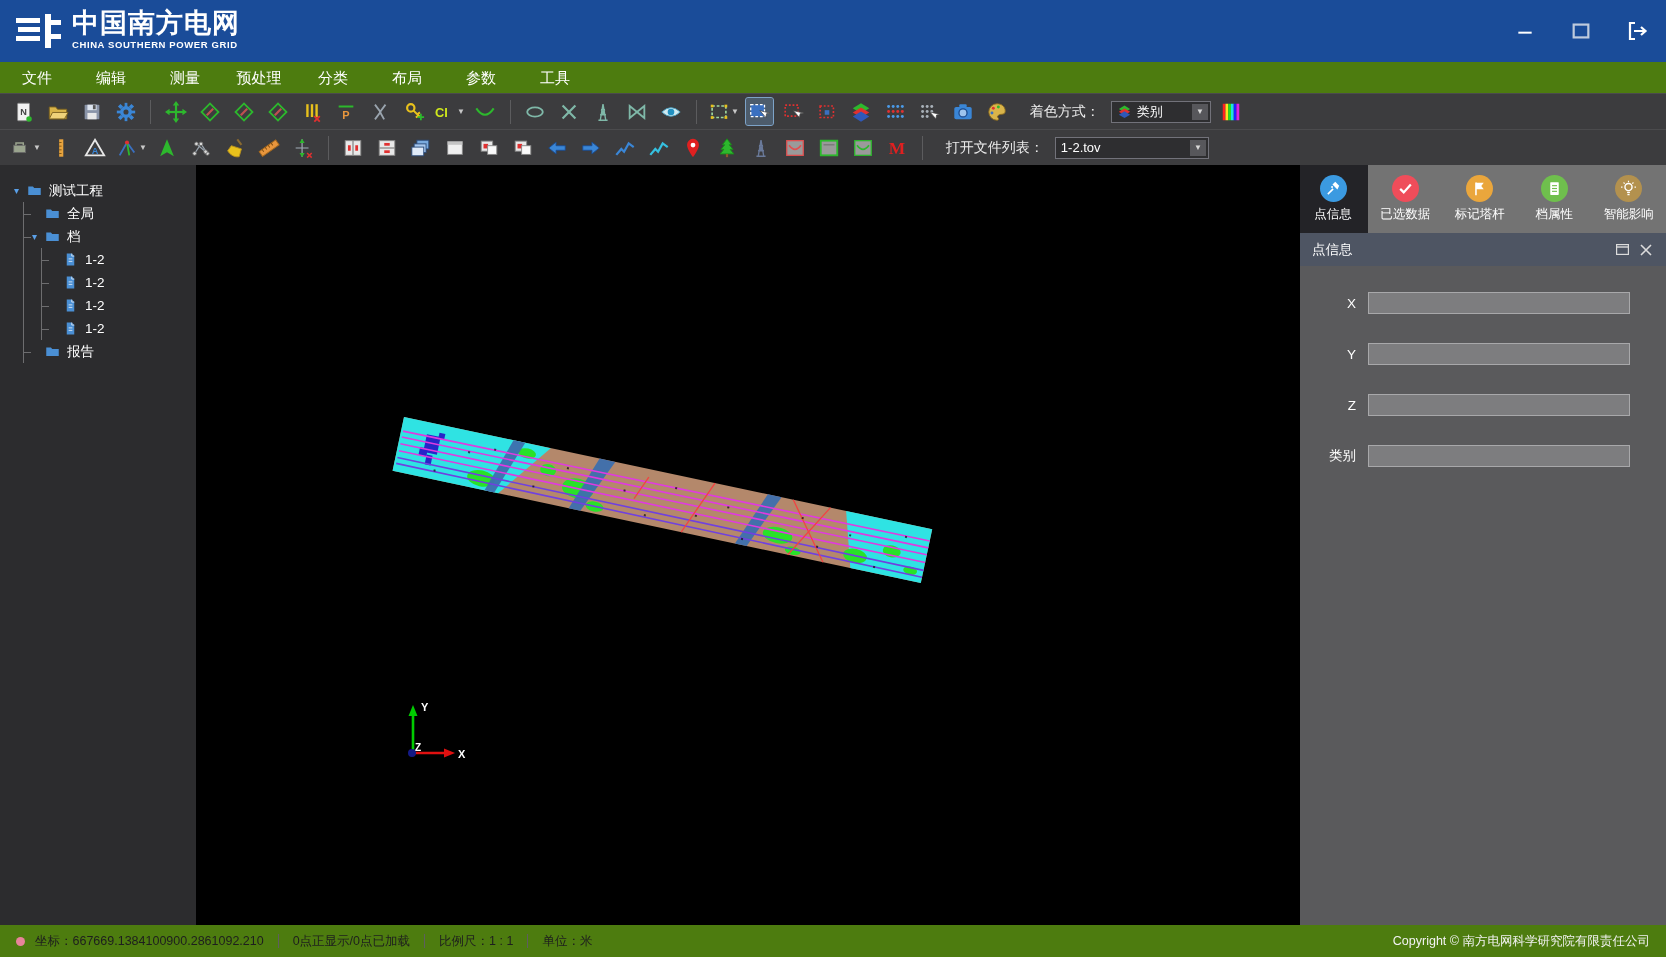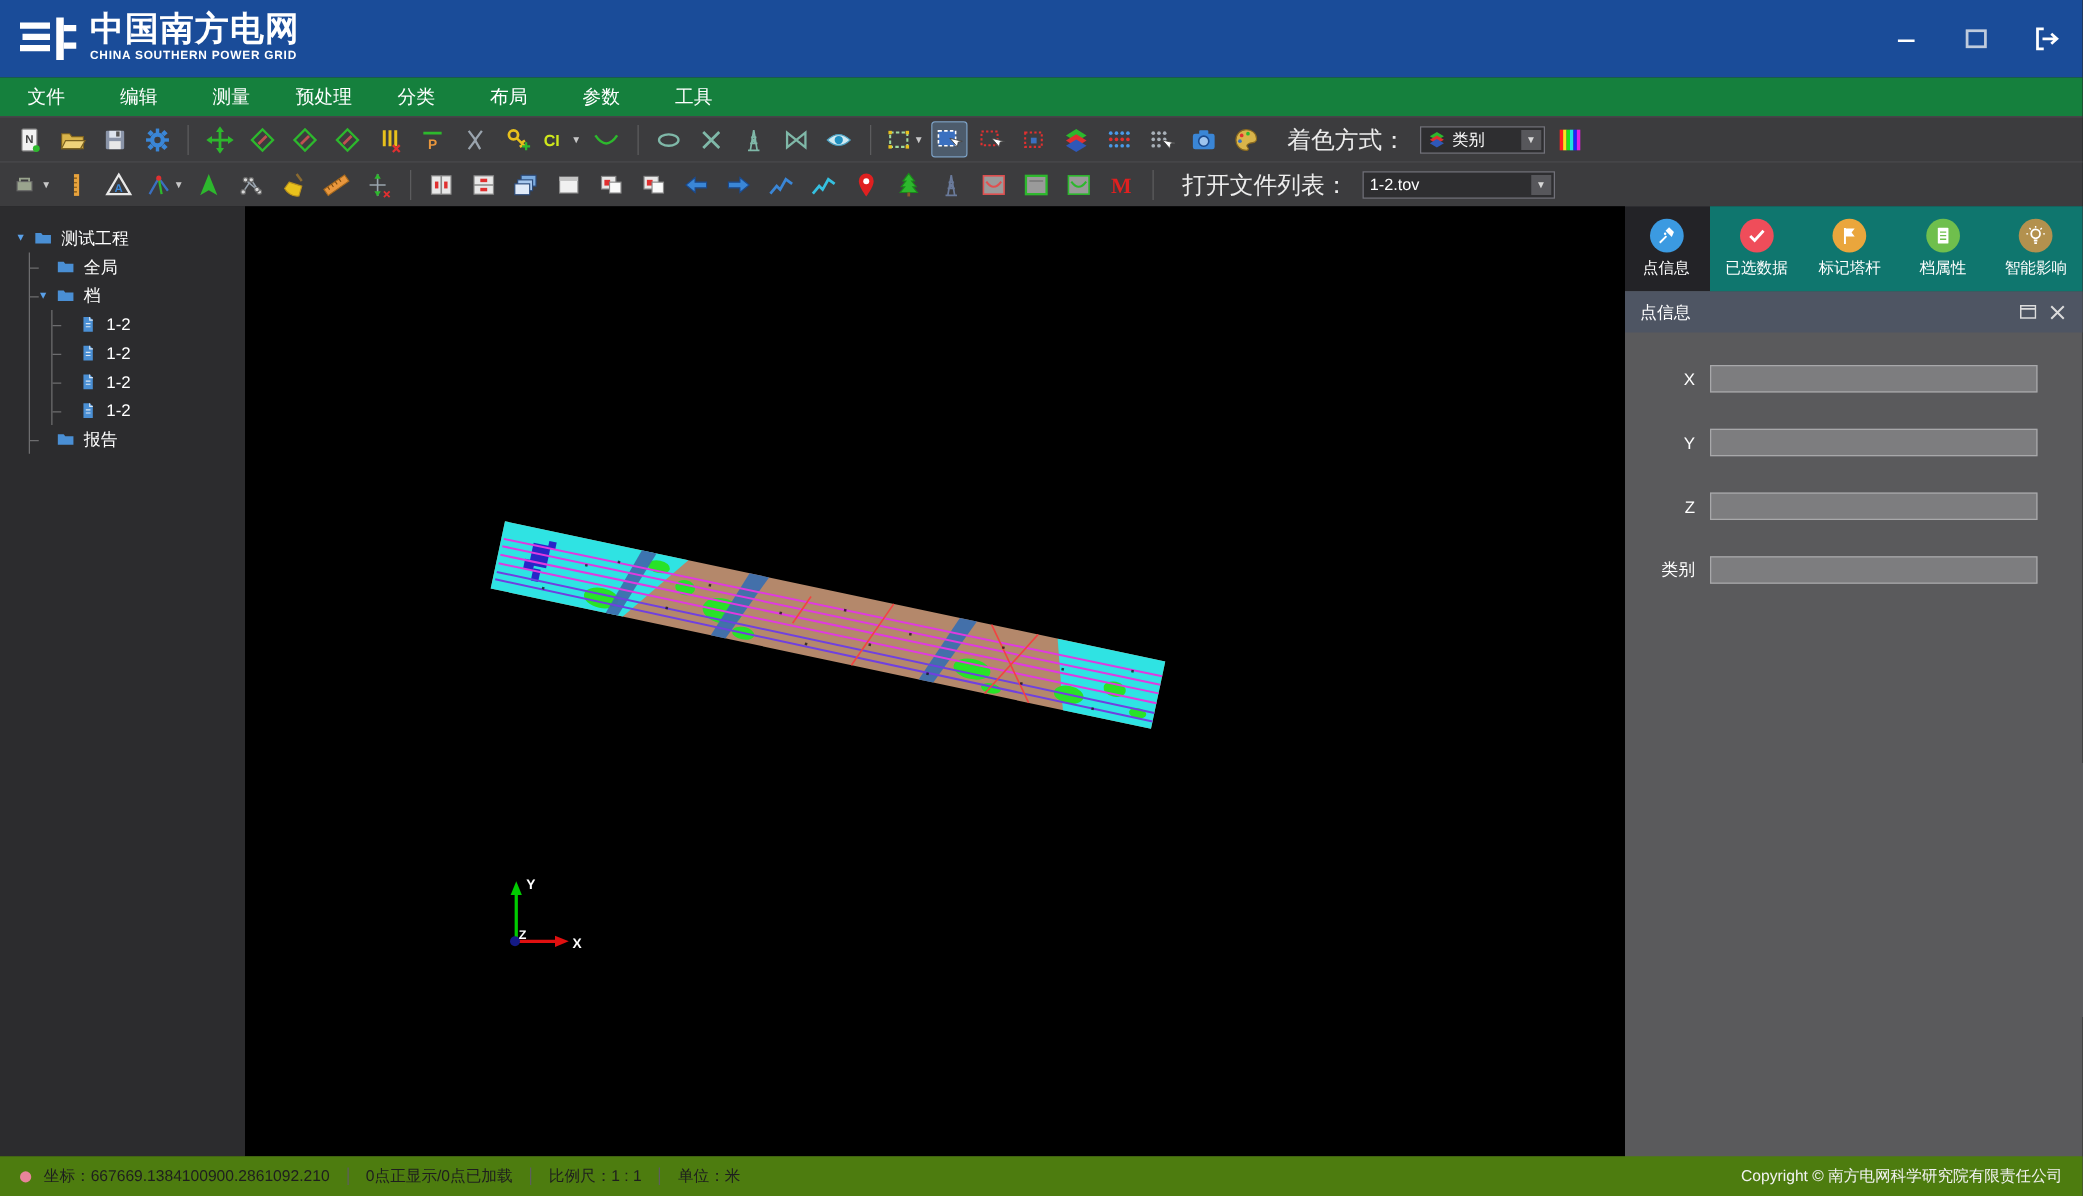--- a/index.html
+++ b/index.html
@@ -12,35 +12,35 @@
   .logo-wrap { display:flex; align-items:flex-start; margin-left:16px; }
   .logo-text { margin-left:10px; line-height:1; }
   .logo-cn { font-size:27px; font-weight:bold; letter-spacing:1px; }
   .logo-en { font-size:9.5px; font-weight:bold; letter-spacing:0.6px; margin-top:3px; }
   .app-title { font-size:25px; font-weight:bold; margin-left:14px; letter-spacing:1px; }
   .win-controls { position:absolute; right:14px; top:0; height:62px; display:flex; align-items:center; gap:26px; }
   .win-btn { width:30px; height:30px; display:flex; align-items:center; justify-content:center; cursor:default; }
 
   
   .menubar { position:absolute; top:62px; left:0; width:1666px; height:31px;
-    background:#15803d; display:flex; align-items:center; }
+    background:#4d7c0f; display:flex; align-items:center; }
   .menu-item { width:74px; text-align:center; color:#fff; font-size:15px; height:31px; line-height:31px; }
 
   
   .toolbar { position:absolute; left:0; width:1666px; height:36px; background:#3c3c3e;
     display:flex; align-items:center; padding:0 10px; gap:7px; border-top:1px solid #4b4b4d; }
   #toolbar1 { top:93px; }
   #toolbar2 { top:129px; }
   .tb-icons { display:flex; align-items:center; gap:7px; }
   .tbtn { min-width:27px; height:27px; display:flex; align-items:center; justify-content:center; border-radius:2px; position:relative; }
   .tbtn svg { width:22px; height:22px; }
   .tbtn.active { background:#4d5c6c; outline:1px solid #7da3c8; }
   .ddm { font-size:8px; color:#c8c8c8; margin-left:1px; }
   .tb-sep { width:1px; height:24px; background:#5c5c5e; margin:0 4px; }
-  .tb-label { color:#ececec; font-size:19px; margin-left:12px; white-space:nowrap; }
+  .tb-label { color:#ececec; font-size:14px; margin-left:12px; white-space:nowrap; }
   .tb-select { height:22px; background:#2e2e30; border:1px solid #72727a; color:#fff; font-size:13px;
     display:flex; align-items:center; padding:0 2px 0 5px; gap:5px; margin-left:4px; }
   .tb-select .sel-ic svg { width:15px; height:15px; display:block; }
   .tb-select .dd-box { width:16px; height:16px; background:#57575b; color:#d8d8d8; font-size:8px;
     display:flex; align-items:center; justify-content:center; margin-left:4px; }
   .sel-val { min-width:46px; }
   #fileSelect .sel-val { min-width:120px; }
 
   
   .main-bg { position:absolute; top:165px; left:0; width:1666px; height:760px; background:#2c2c2e; }
@@ -58,21 +58,21 @@
   .tree-children { margin-left:9px; border-left:1px solid #6d6d6f; padding-left:8px; }
   .tick::before { content:''; position:absolute; left:-8px; top:50%; width:7px; height:1px; background:#6d6d6f; }
 
   
   .viewport { position:absolute; top:165px; left:196px; width:1104px; height:760px; background:#000; }
 
   
   .right-panel { position:absolute; top:165px; left:1300px; width:366px; height:876px; background:#5a5a5c; }
   .rp-tabs { height:68px; background:#232327; display:flex; align-items:stretch; }
   .rtab { width:66px; display:flex; flex-direction:column; align-items:center; justify-content:center; gap:4px; }
-  .rp-tabgroup { flex:1; background:#0f766e; display:flex; justify-content:space-around; align-items:stretch; margin-left:2px; }
+  .rp-tabgroup { flex:1; background:#737373; display:flex; justify-content:space-around; align-items:stretch; margin-left:2px; }
   .rtab .circ { width:27px; height:27px; border-radius:50%; display:flex; align-items:center; justify-content:center; }
   .rtab .circ svg { width:17px; height:17px; }
   .rtab .lbl { color:#fff; font-size:12.5px; white-space:nowrap; }
   .rp-title { height:33px; background:#4e5563; display:flex; align-items:center; padding:0 12px; color:#fff; font-size:13.5px; }
   .rp-title .spacer { flex:1; }
   .rp-fields { padding-top:26px; }
   .field-row { display:flex; align-items:center; margin:0 0 29px 0; }
   .field-row .flabel { width:56px; text-align:right; color:#fff; font-size:13.5px; margin-right:12px; }
   .field-row input { width:262px; height:22px; background:#7d7d7f; border:1px solid #a8a8aa; outline:none; color:#fff; padding:0 4px; font-size:12px; }
 

